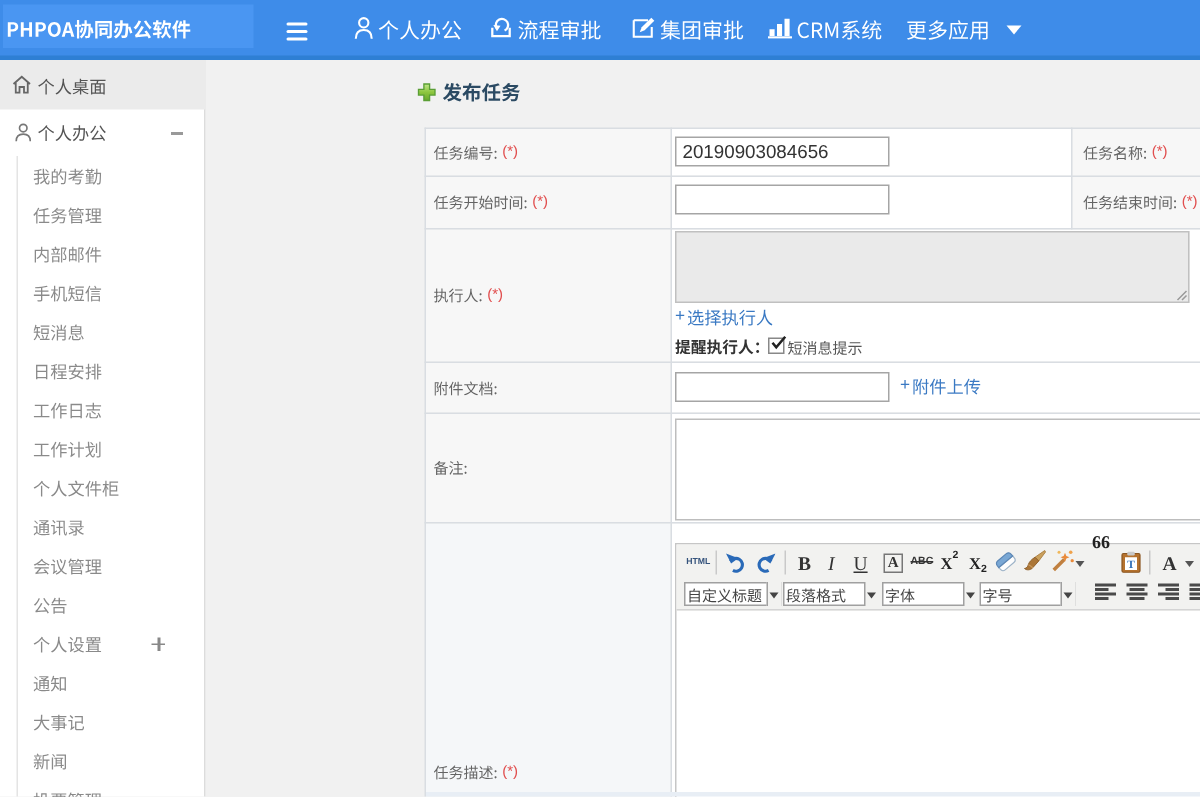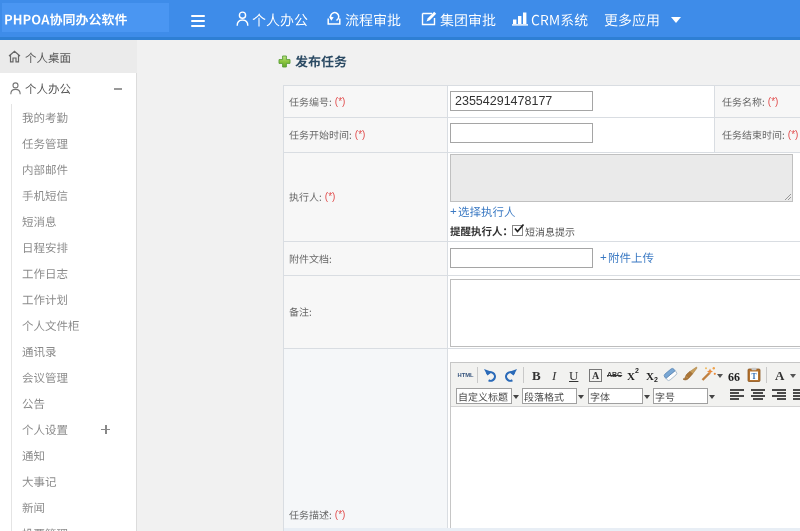--- a/index.html
+++ b/index.html
@@ -354,21 +354,21 @@
 <div style="position:absolute;left:289.0px;top:509.60px;line-height:0"><svg width="42.8" height="11.6" style="" viewBox="0 0 42.8 11.6">
       <g fill="#646464" transform="translate(0,8.80) scale(0.0100,-0.0100)">
         <use href="#g35" x="0"></use>
         <use href="#g36" x="1000"></use>
         <use href="#g96" x="2000"></use>
         <use href="#g97" x="3000"></use>
         <use href="#g81" x="4000"></use>
       </g>
     </svg></div>
 <div style="position:absolute;left:334.8px;top:506.5px;font:normal 10px 'Liberation Sans',sans-serif;color:#e14e4e;line-height:15.0px;white-space:pre">(*)</div>
-<div style="position:absolute;left:450px;top:91px;width:143px;height:20px;background:#fff;border:1px solid #a5a5a5;font:12.5px 'Liberation Sans';color:#333;line-height:19px;padding-left:4px">23554291478177</div>
+<div style="position:absolute;left:450px;top:91px;width:143px;height:20px;background:#fff;border:1px solid #a5a5a5;font:12.5px 'Liberation Sans';color:#333;line-height:19px;padding-left:4px">20190903084656</div>
 <div style="position:absolute;left:450px;top:123px;width:143px;height:20px;background:#fff;border:1px solid #a5a5a5"></div>
 <div style="position:absolute;left:450px;top:248px;width:143px;height:20px;background:#fff;border:1px solid #a5a5a5"></div>
 <div style="position:absolute;left:450px;top:154px;width:343px;height:48px;background:#eaeaea;border:1px solid #c0c0c0"></div>
 <svg style="position:absolute;left:784px;top:193px" width="8" height="8" viewBox="0 0 8 8">
     <path d="M7 1 L1 7 M7 4 L4 7" stroke="#999" stroke-width="1" fill="none"></path>
   </svg>
 <div style="position:absolute;left:450.0px;top:202.9px;font:normal 11.5px 'Liberation Sans',sans-serif;color:#3a79c3;line-height:17.25px;white-space:pre">+</div>
 <div style="position:absolute;left:457.5px;top:206.44px;line-height:0"><svg width="57.5" height="13.3" style="" viewBox="0 0 57.5 13.3">
       <g fill="#3a79c3" transform="translate(0,10.12) scale(0.0115,-0.0115)">
         <use href="#g98" x="0"></use>
@@ -446,21 +446,21 @@
     <path d="M3.5 10.5 C4.8 10.8 5.8 11.8 6.5 12.5" fill="none" stroke="#c89a5e" stroke-width="0.8"></path>
   </svg>
 <svg style="position:absolute;left:701px;top:366px" width="16" height="16" viewBox="0 0 16 16">
     <path d="M1.5 14 L8.5 7" stroke="#c08040" stroke-width="2.4"></path>
     <path d="M9 2.5 L9.9 4.6 L12 5.5 L9.9 6.4 L9 8.5 L8.1 6.4 L6 5.5 L8.1 4.6 Z" fill="#e98a3a"></path>
     <circle cx="12.8" cy="2.2" r="1.2" fill="#f0a24a"></circle>
     <circle cx="13.8" cy="7.8" r="1.1" fill="#e98a3a"></circle>
     <circle cx="5" cy="2.2" r="1" fill="#f0b85a"></circle>
   </svg>
 <div style="position:absolute;left:717px;top:374px;width:0;height:0;border-left:3.5px solid transparent;border-right:3.5px solid transparent;border-top:4px solid #555"></div>
-<div style="position:absolute;left:728.0px;top:368.0px;font:bold 12px 'Liberation Serif',sans-serif;color:#222;line-height:18.0px;white-space:pre">66</div>
+<div style="position:absolute;left:728.0px;top:352px;font:bold 12px 'Liberation Serif',sans-serif;color:#222;line-height:18.0px;white-space:pre">66</div>
 <svg style="position:absolute;left:747px;top:367px" width="14" height="15" viewBox="0 0 14 15">
     <rect x="1" y="2" width="12" height="12.5" rx="1" fill="#b5722e" stroke="#8a5520" stroke-width="0.8"></rect>
     <rect x="4.5" y="0.8" width="5" height="2.5" rx="0.8" fill="#c9c9c9"></rect>
     <rect x="3" y="4.5" width="8" height="8.5" fill="#fff"></rect>
     <text x="7" y="11.5" font-family="Liberation Serif" font-size="7.5" font-weight="bold" fill="#2d6cb5" text-anchor="middle">T</text>
   </svg>
 <div style="position:absolute;left:766px;top:367px;width:1px;height:16px;background:#c9c9c9"></div>
 <div style="position:absolute;left:775.0px;top:366.2px;font:bold 13px 'Liberation Serif',sans-serif;color:#333;line-height:19.5px;white-space:pre">A</div>
 <div style="position:absolute;left:790px;top:374px;width:0;height:0;border-left:3.5px solid transparent;border-right:3.5px solid transparent;border-top:4px solid #555"></div>
 <div style="position:absolute;left:456px;top:388px;width:65px;height:16px;background:#fff;border:1px solid #a0a0a0"></div>

